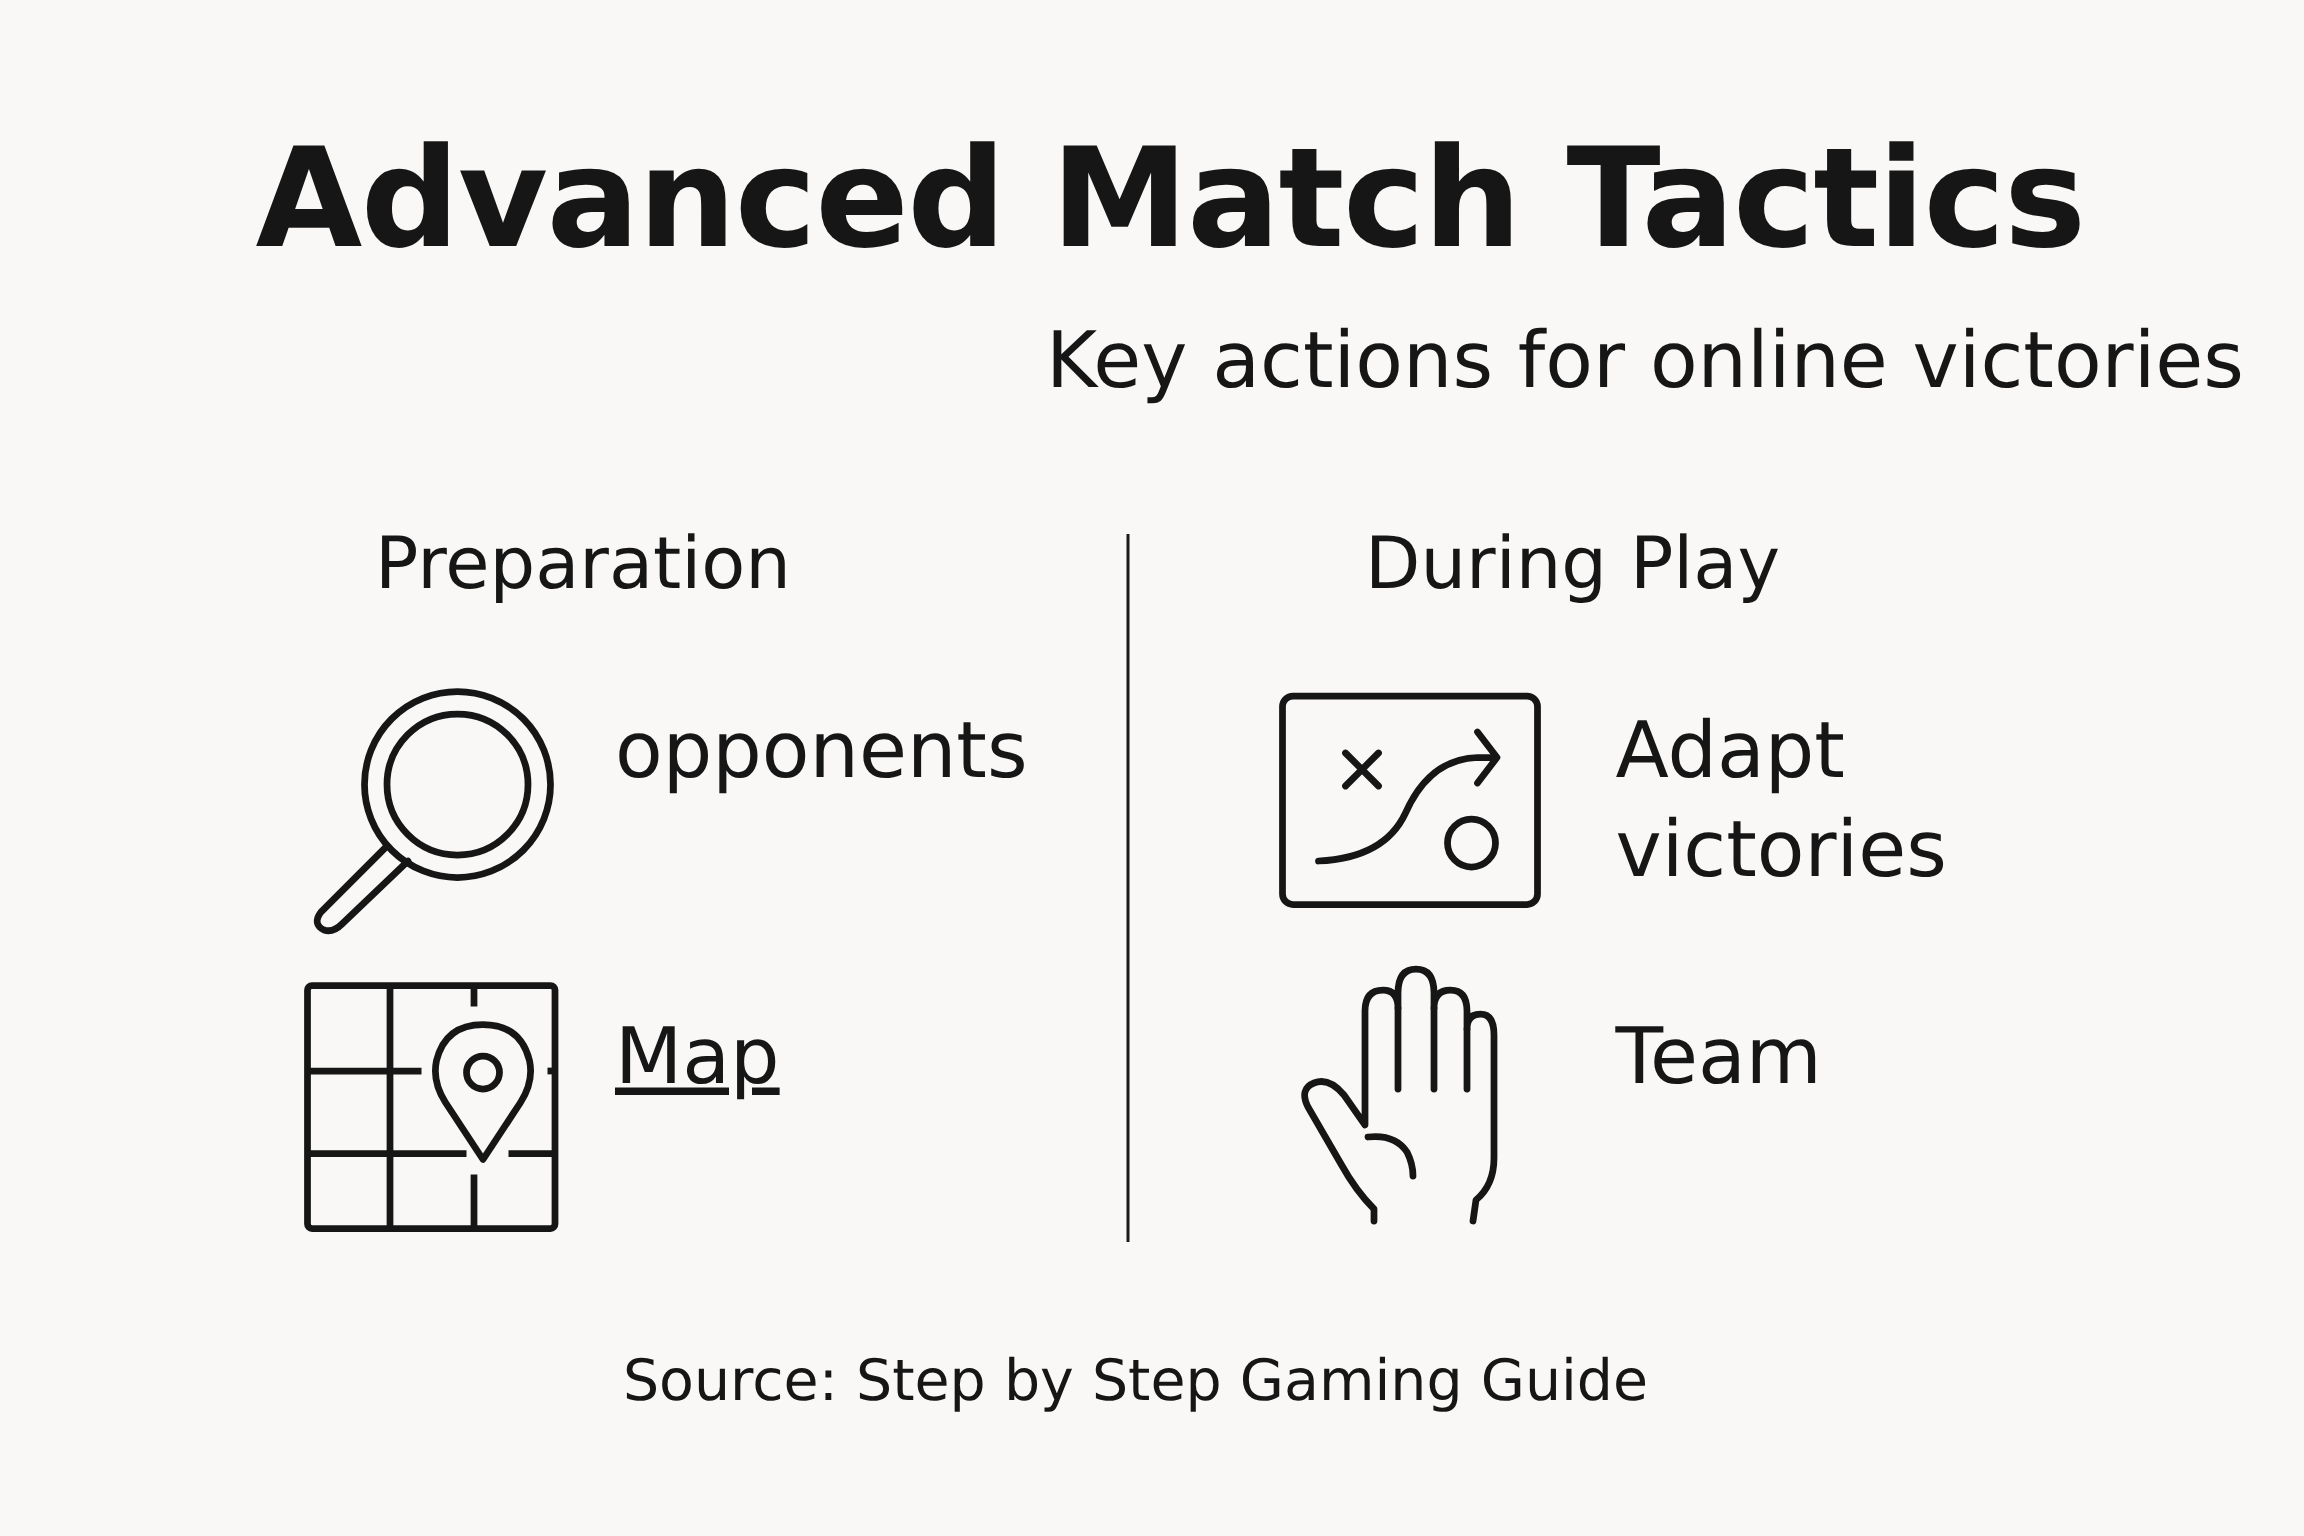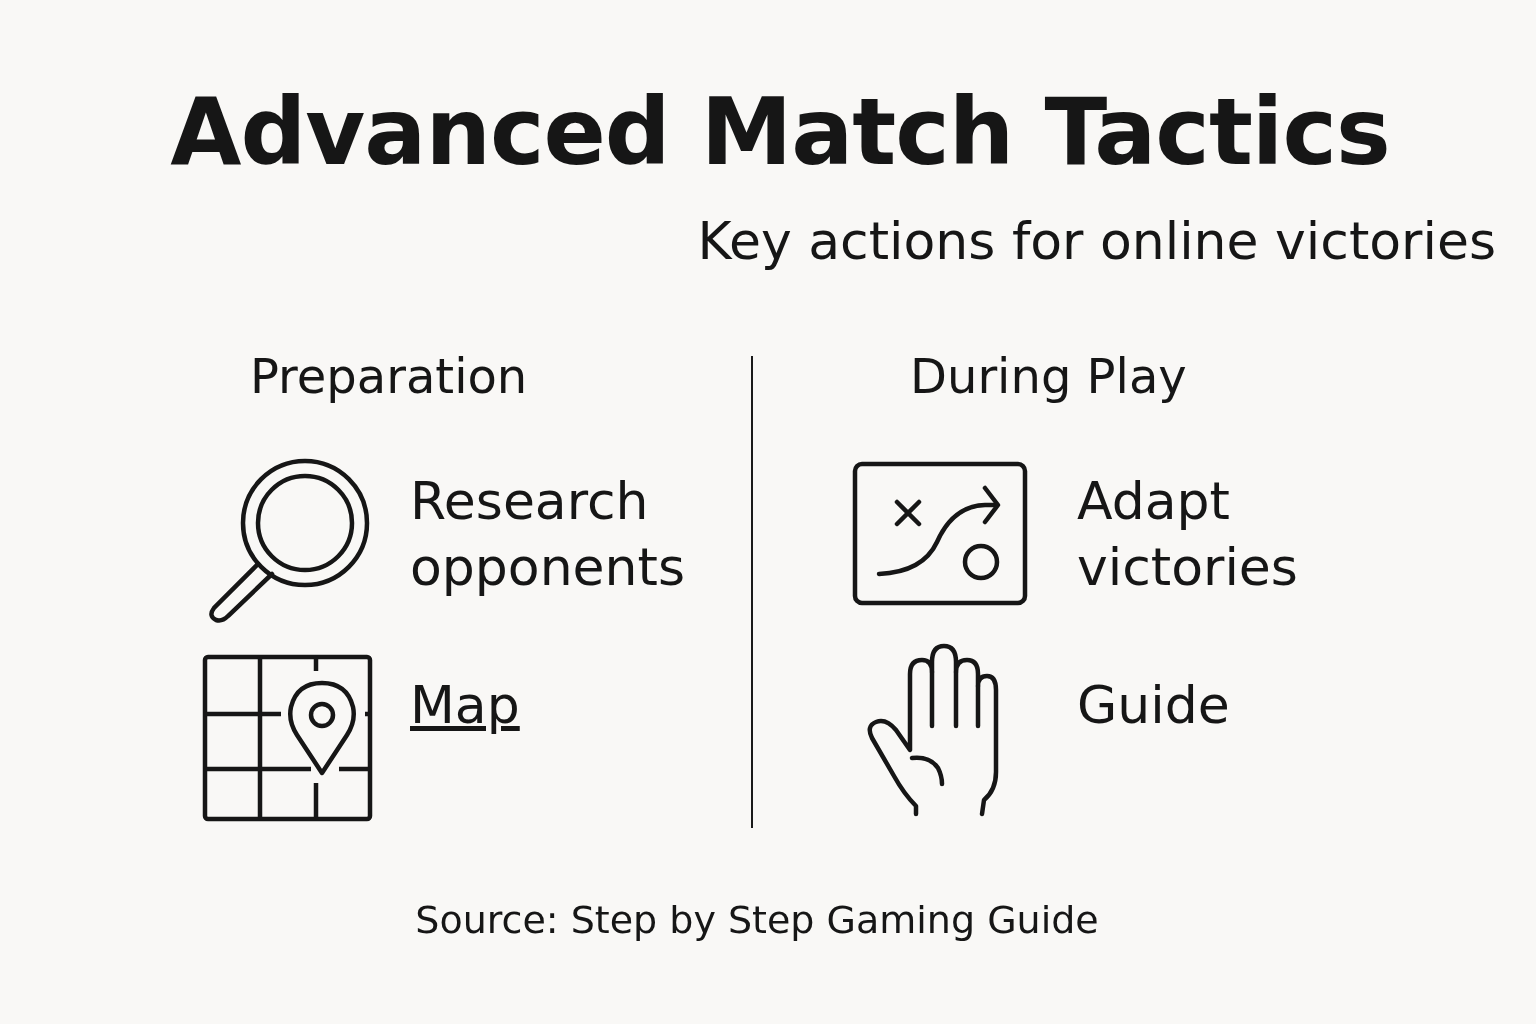--- a/index.html
+++ b/index.html
@@ -96,21 +96,20 @@
         <svg width="175" height="175" viewBox="0 0 175 175">
           <g fill="none" stroke="#161616" stroke-width="4.5" stroke-linecap="round">
             <circle cx="105" cy="73" r="62"></circle>
             <circle cx="105" cy="73" r="47"></circle>
 
             <path d="M58 114 L14 158 Q8 166 16 170 Q22 172 28 166 L72 124"></path>
           </g>
         </svg>
       </div>
       <div class="item-label" style="left:410px; top:468px;">
-        <span>Research</span>
         <span>opponents</span>
       </div>
     </div>
 
     <div>
       <div class="icon" style="left:203px; top:655px;">
         <svg width="170" height="168" viewBox="0 0 170 168">
           <g fill="none" stroke="#161616" stroke-width="4.5" stroke-linecap="butt">
             <rect x="2" y="2" width="165" height="162" rx="3"></rect>
 
@@ -175,19 +174,19 @@
 
             <line x1="66" y1="30" x2="66" y2="84"></line>
             <line x1="90" y1="30" x2="90" y2="84"></line>
             <line x1="112" y1="44" x2="112" y2="84"></line>
 
             <path d="M46 116 Q64 114 72 126 Q76 134 76 142"></path>
           </g>
         </svg>
       </div>
       <div class="item-label" style="left:1077px; top:672px;">
-        <span>Guide</span>
+        <span>Team</span>
       </div>
     </div>
   </div>
 
   <div class="source">Source: Step by Step Gaming Guide</div>
 </div>
 
 </body></html>

